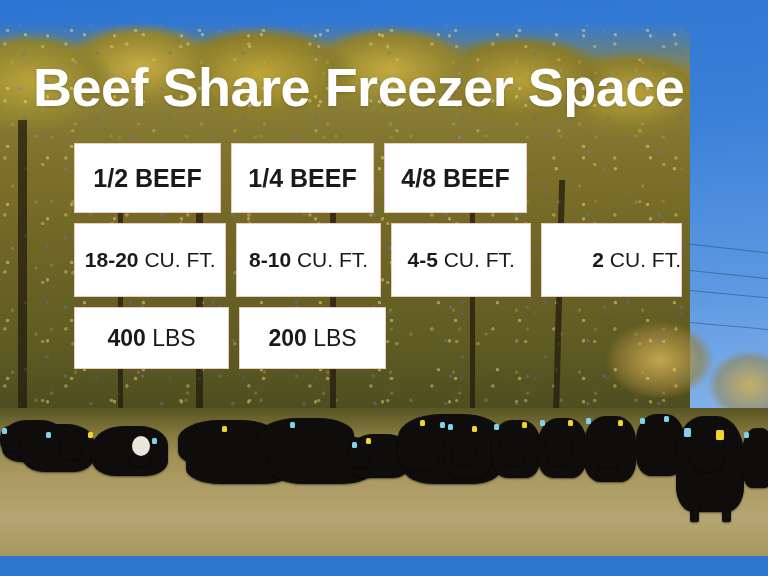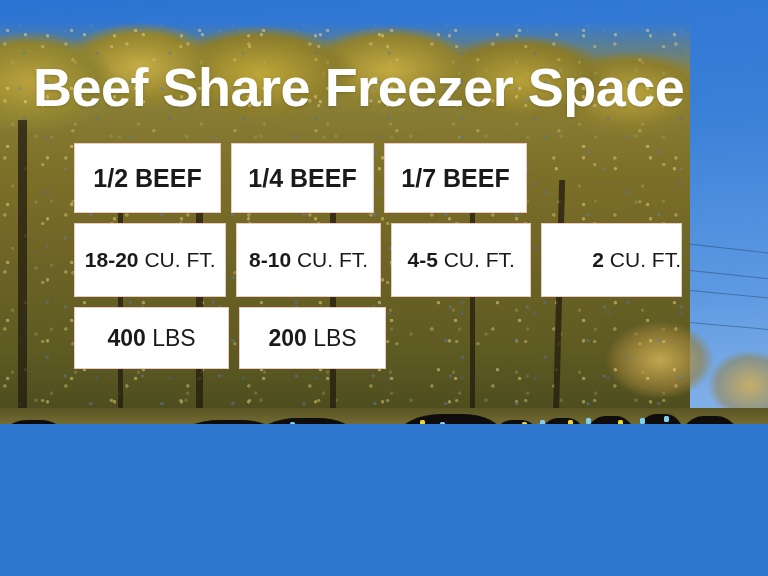--- a/index.html
+++ b/index.html
@@ -2,21 +2,21 @@
 <html><head>
 <meta charset="utf-8">
 <style>
   * { margin:0; padding:0; box-sizing:border-box; }
   html, body {
     width:768px; height:576px; overflow:hidden;
     font-family:"Liberation Sans", sans-serif;
     background:#2f76cf;
   }
   #stage {
-    position:relative; width:768px; height:424px; overflow:hidden;
+    position:relative; width:768px; height:556px; overflow:hidden;
   }
 
   
   .photo { position:absolute; inset:0; }
 
   .sky {
     position:absolute; left:0; top:0; width:768px; height:430px;
     background:linear-gradient(175deg,#2d74d2 0%,#3a80d8 35%,#5e9ae2 72%,#8ab6ea 100%);
   }
   
@@ -240,21 +240,21 @@
     </div>
   </div>
 
   <div class="title">Beef Share Freezer Space</div>
 
   <div class="table">
 
     <div class="row row-head">
       <div class="cell c2">1/2 BEEF</div>
       <div class="cell c3">1/4 BEEF</div>
-      <div class="cell c4">1/7 BEEF</div>
+      <div class="cell c4">4/8 BEEF</div>
     </div>
 
     <div class="row row-vol">
       <div class="cell c1">
         <span><span class="bold">18-20</span><span class="unit">&nbsp;</span><span class="unit">CU. FT.</span></span>
       </div>
       <div class="cell c2">
         <span><span class="bold">8-10</span><span class="unit">&nbsp;</span><span class="unit">CU. FT.</span></span>
       </div>
       <div class="cell c3">

